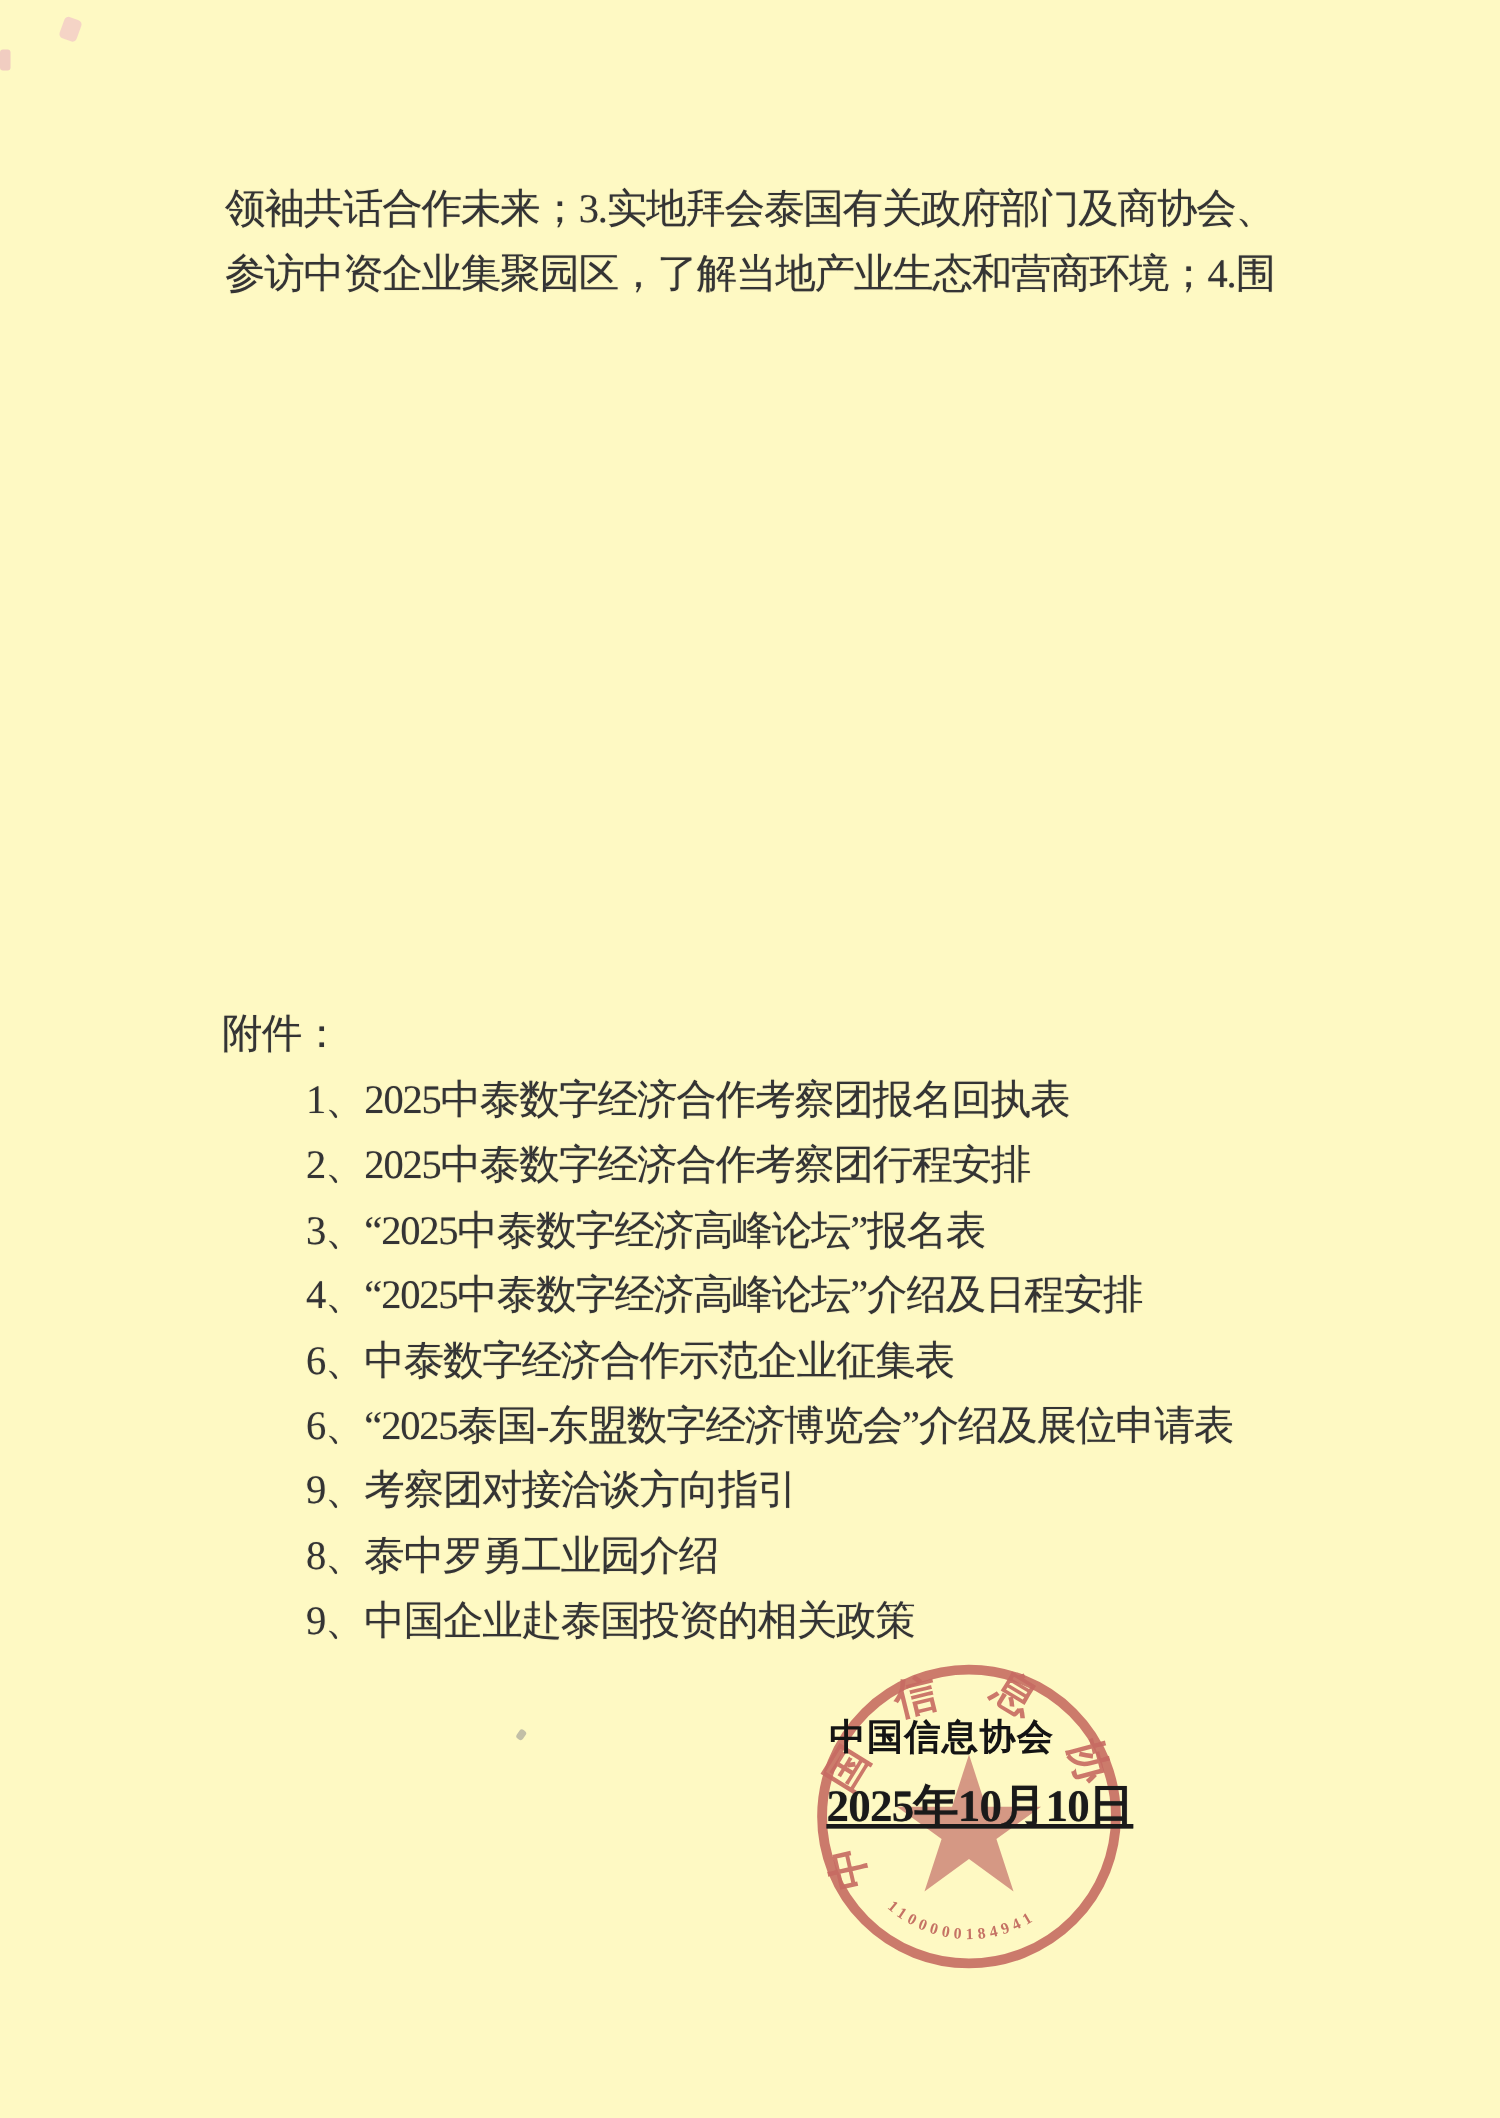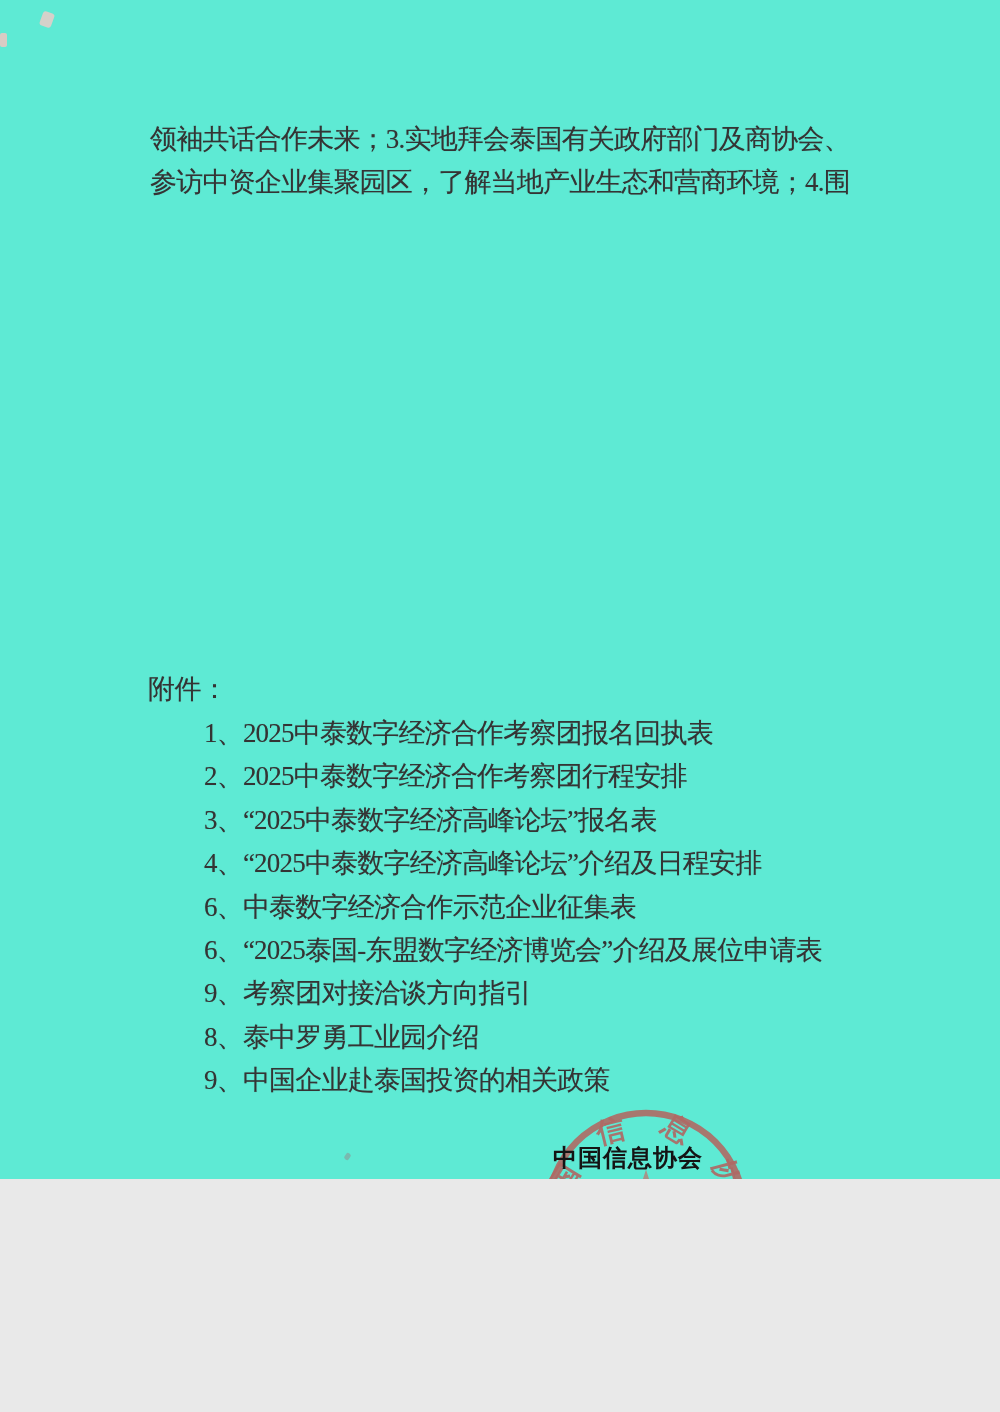--- a/index.html
+++ b/index.html
@@ -1,19 +1,19 @@
 <!DOCTYPE html>
 <html><head>
 <meta charset="utf-8">
 <style>
   html,body{margin:0;padding:0;background:#e9e9e9;}
   .page{
     position:relative;
-    width:1000px;height:1179px;
-    background:#5eead4;
+    width:1000px;height:1412px;
+    background:#fef9c3;
     overflow:hidden;
     font-family:"Liberation Serif","DejaVu Serif",serif;
     color:#343434;
   }
   
   .textline{
     white-space:nowrap;
     font-size:27px;
     letter-spacing:-0.8px;
     line-height:43.4px;

